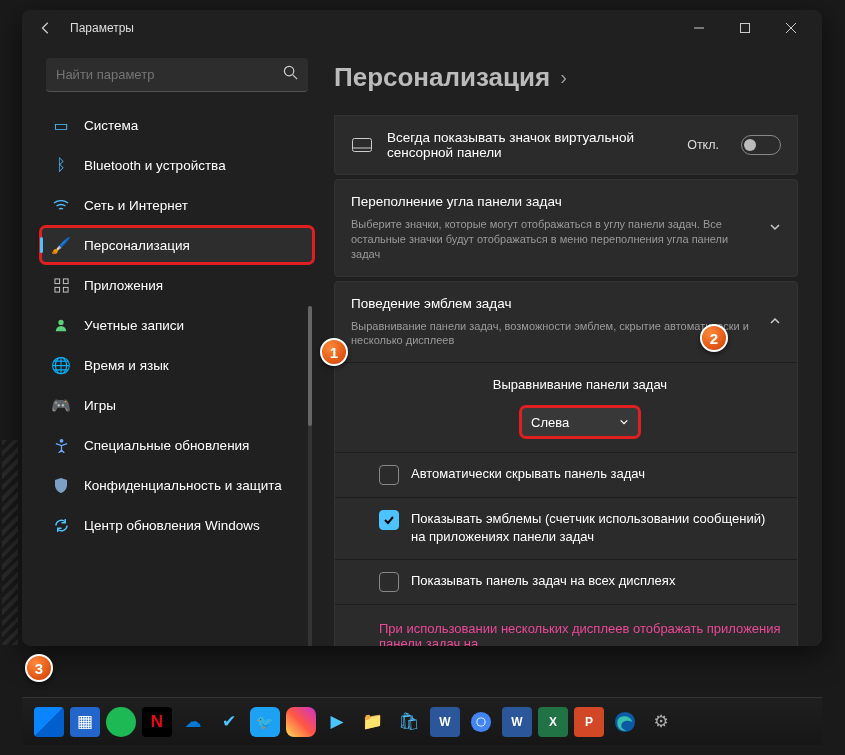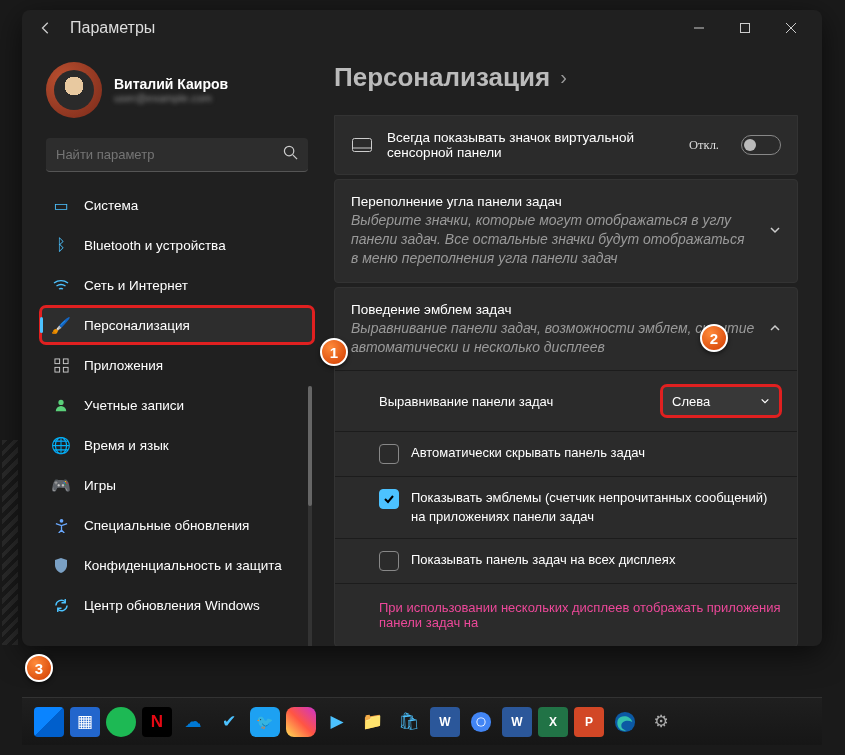--- a/index.html
+++ b/index.html
@@ -25,21 +25,21 @@
   height: 36px;
   display: flex;
   align-items: center;
   padding: 0 8px;
 }
 .back-btn {
   width: 32px; height: 32px;
   display: flex; align-items: center; justify-content: center;
   color: #ccc; cursor: pointer;
 }
-.title-text { font-size: 16px; color: #ddd; margin-left: 8px; }
+.title-text { font-size: 12px; color: #ddd; margin-left: 8px; }
 .win-controls { margin-left: auto; display: flex; gap: 0; }
 .win-btn { width: 46px; height: 32px; display: flex; align-items: center; justify-content: center; color: #ccc; }
 .body-row { flex: 1; display: flex; overflow: hidden; }
 .sidebar {
   width: 300px;
   padding: 8px 8px 8px 18px;
   display: flex; flex-direction: column;
   overflow-y: auto;
 }
 .user-block { display: flex; align-items: center; gap: 12px; padding: 8px 6px 16px 6px; }
@@ -91,34 +91,34 @@
   background: #2b2b2b; border: 1px solid #333; border-radius: 4px;
   margin-bottom: 4px;
 }
 .card-row {
   display: flex; align-items: center; padding: 14px 16px; gap: 14px;
 }
 .card-row.clickable { cursor: pointer; }
 .card-icon { width: 22px; color: #ccc; display: flex; align-items: center; justify-content: center; flex-shrink: 0; }
 .card-text { flex: 1; min-width: 0; }
 .card-title { font-size: 13.5px; }
-.card-desc { font-size: 14px; color: #9a9a9a; margin-top: 2px; line-height: 1.35; font-style: italic; }
+.card-desc { font-size: 11px; color: #9a9a9a; margin-top: 8px; line-height: 1.35; }
 .chev { color: #ccc; flex-shrink: 0; }
 .toggle-off {
   width: 40px; height: 20px; border: 1px solid #888; border-radius: 10px;
   display: flex; align-items: center; padding: 2px;
 }
 .toggle-off::before { content: ""; width: 12px; height: 12px; background: #bbb; border-radius: 50%; }
-.toggle-label { font-size: 12.5px; margin-right: 8px; color: #ddd; font-family: Liberation Serif, serif; }
+.toggle-label { font-size: 12.5px; margin-right: 8px; color: #ddd; }
 .sub-section { border-top: 1px solid #1c1c1c; }
 .sub-row {
   display: flex; align-items: center; padding: 14px 16px 14px 44px; gap: 14px;
   border-top: 1px solid #1c1c1c;
 }
-.sub-row:first-child { border-top: none; }
+.sub-row:first-child { border-top: none; flex-direction: column; }
 .sub-row .label { flex: 1; font-size: 13px; }
 .dropdown {
   background: #383838; border: 1px solid #444; border-radius: 4px;
   height: 32px; min-width: 120px; padding: 0 10px;
   display: flex; align-items: center; justify-content: space-between;
   font-size: 13px; cursor: pointer;
 }
 .checkbox {
   width: 20px; height: 20px; border: 1px solid #888; border-radius: 4px;
   display: flex; align-items: center; justify-content: center;
@@ -190,27 +190,20 @@
       <div class="win-btn">
           <svg width="10" height="10">
             <path d="M0 0l10 10M10 0L0 10" stroke="currentColor"></path>
           </svg>
         </div>
     </div>
   </div>
 
   <div class="body-row">
     <div class="sidebar">
-      <div class="user-block">
-        <div class="avatar"></div>
-        <div>
-          <div class="user-name">Виталий Каиров</div>
-          <div class="user-email">user@example.com</div>
-        </div>
-      </div>
 
       <div class="search-box">
         <input placeholder="Найти параметр" style="">
         <span class="icon">
           <svg width="15" height="15" viewBox="0 0 16 16">
               <circle cx="6.5" cy="6.5" r="5" stroke="currentColor" fill="none" stroke-width="1.3"></circle>
               <line x1="10.5" y1="10.5" x2="15" y2="15" stroke="currentColor" stroke-width="1.3"></line>
             </svg>
         </span>
       </div>
@@ -359,21 +352,21 @@
           <div class="check-row">
             <div class="checkbox"></div>
             <span class="label">Автоматически скрывать панель задач</span>
           </div>
           <div class="check-row">
             <div class="checkbox checked">
               <svg width="12" height="12" viewBox="0 0 12 12">
                   <path d="M2 6l3 3 5-6" stroke="#000" fill="none" stroke-width="2"></path>
                 </svg>
             </div>
-            <span class="label">Показывать эмблемы (счетчик непрочитанных сообщений) на приложениях панели задач</span>
+            <span class="label">Показывать эмблемы (счетчик использовании сообщений) на приложениях панели задач</span>
           </div>
           <div class="check-row">
             <div class="checkbox"></div>
             <span class="label">Показывать панель задач на всех дисплеях</span>
           </div>
           <div class="disabled-row">При использовании нескольких дисплеев отображать приложения панели задач на</div>
         </div>
       </div>
     </div>
   </div>

